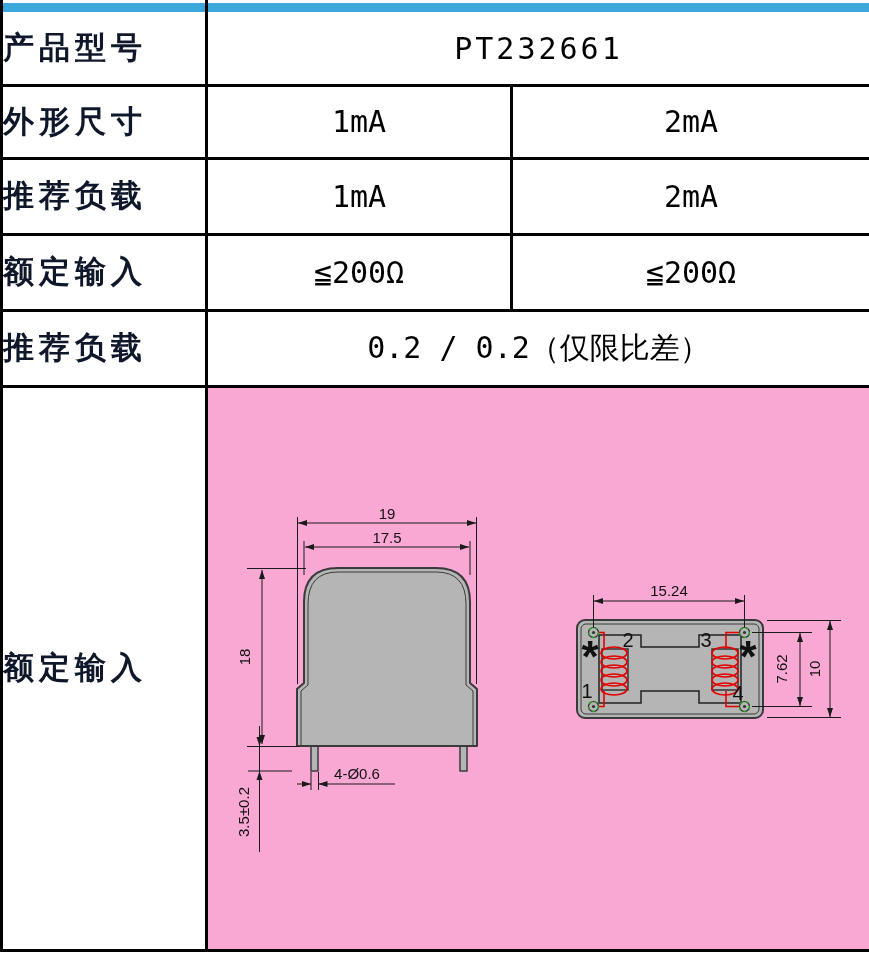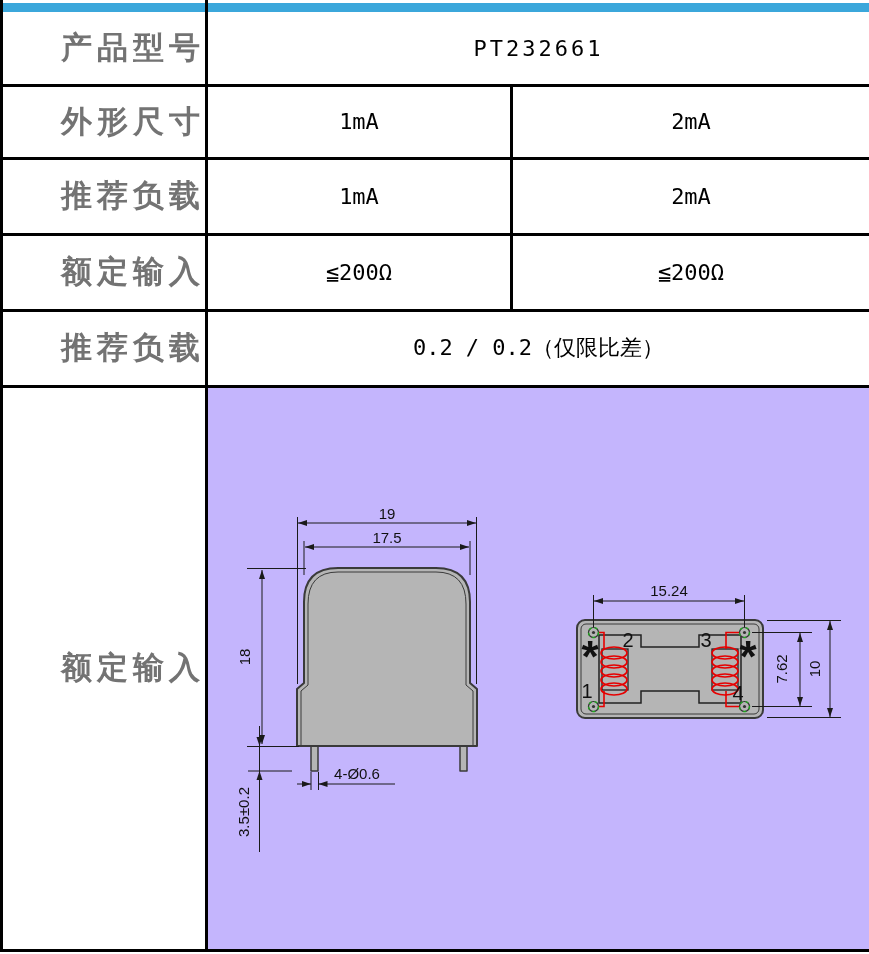--- a/index.html
+++ b/index.html
@@ -2,26 +2,26 @@
 <html><head>
 <meta charset="utf-8">
 <style>
   html,body{margin:0;padding:0;background:#ffffff;}
   body{width:869px;height:954px;position:relative;font-family:"Liberation Sans",sans-serif;}
   table.spec{border-collapse:collapse;table-layout:fixed;width:869px;margin:0;}
   td,th{border:3px solid #000;padding:0;overflow:hidden;}
   tr.accent-row td{border-top:none;border-bottom:none;height:13px;}
   tr.accent-row .bar{height:9px;margin-top:2px;background:#3ba7db;}
   tr.first-row th,tr.first-row td{border-top:none;}
-  th.row-label{font-size:31px;font-weight:700;letter-spacing:5px;text-align:right;
-    color:#737373;font-family:"Liberation Sans",sans-serif;}
-  td.val{font-family:"DejaVu Sans Mono","DejaVu Sans",monospace;font-size:22px;
+  th.row-label{font-size:31px;font-weight:700;letter-spacing:5px;text-align:left;
+    color:#0f172a;font-family:"Liberation Sans",sans-serif;}
+  td.val{font-family:"DejaVu Sans Mono","DejaVu Sans",monospace;font-size:30px;
     text-align:center;color:#000;font-weight:500;margin-left:48px;}
   td.model{letter-spacing:3px;}
-  td.drawing-cell{vertical-align:top;background:#c4b5fd;}
+  td.drawing-cell{vertical-align:top;background:#f9a8d4;}
   svg text{font-family:"Liberation Sans",sans-serif;fill:#111;}
   svg .dimtxt{font-size:15px;}
   svg .pinlbl{font-size:20px;}
   svg .star{font-size:44px;font-weight:700;}
 </style>
 </head>
 <body>
 
 <table class="spec">
   <colgroup>

